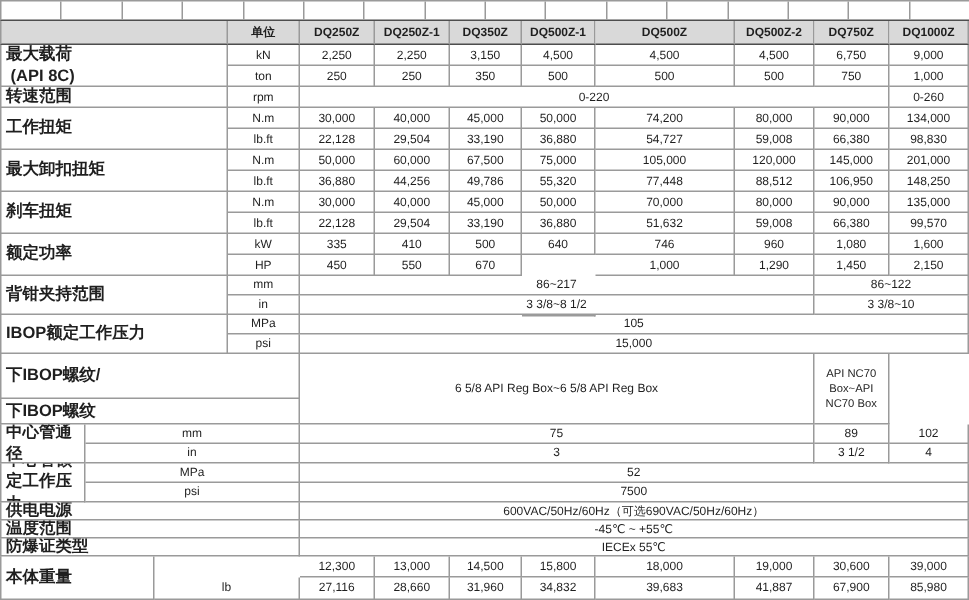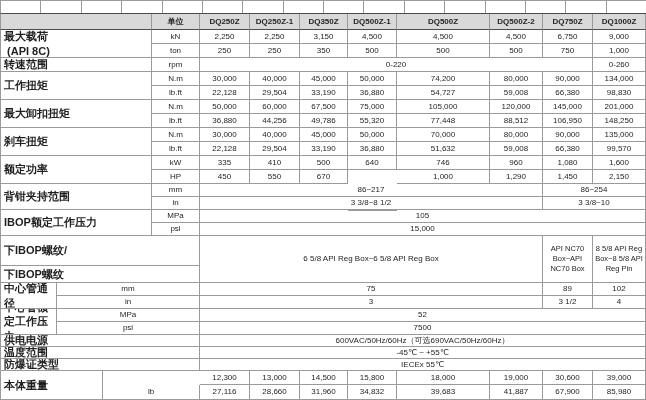--- a/index.html
+++ b/index.html
@@ -184,33 +184,32 @@
       <div class="cell k-v" style="grid-area: 13 / 6 / span 1 / span 1;">550</div>
       <div class="cell k-v" style="grid-area: 13 / 7 / span 1 / span 1;">670</div>
       <div class="cell k-v" style="grid-area: 13 / 8 / span 1 / span 1; margin-top: 40px;">800</div>
       <div class="cell k-v" style="grid-area: 13 / 9 / span 1 / span 1;">1,000</div>
       <div class="cell k-v" style="grid-area: 13 / 10 / span 1 / span 1;">1,290</div>
       <div class="cell k-v" style="grid-area: 13 / 11 / span 1 / span 1;">1,450</div>
       <div class="cell k-v" style="grid-area: 13 / 12 / span 1 / span 1;">2,150</div>
       <div class="cell k-l cl" style="grid-area: 14 / 1 / span 2 / span 3;">背钳夹持范围</div>
       <div class="cell k-u" style="grid-area: 14 / 4 / span 1 / span 1;">mm</div>
       <div class="cell k-v" style="grid-area: 14 / 5 / span 1 / span 6;">86~217</div>
-      <div class="cell k-v" style="grid-area: 14 / 11 / span 1 / span 2;">86~254</div>
+      <div class="cell k-v" style="grid-area: 14 / 11 / span 1 / span 2;">86~122</div>
       <div class="cell k-u" style="grid-area: 15 / 4 / span 1 / span 1;">in</div>
       <div class="cell k-v" style="grid-area: 15 / 5 / span 1 / span 6; text-align: right;">3 3/8~8 1/2</div>
       <div class="cell k-v" style="grid-area: 15 / 11 / span 1 / span 2;">3 3/8~10</div>
       <div class="cell k-l cl" style="grid-area: 16 / 1 / span 2 / span 3;">IBOP额定工作压力</div>
       <div class="cell k-u" style="grid-area: 16 / 4 / span 1 / span 1;">MPa</div>
       <div class="cell k-v" style="grid-area: 16 / 5 / span 1 / span 8;">105</div>
       <div class="cell k-u" style="grid-area: 17 / 4 / span 1 / span 1;">psi</div>
       <div class="cell k-v" style="grid-area: 17 / 5 / span 1 / span 8;">15,000</div>
       <div class="cell k-l cl" style="grid-area: 18 / 1 / span 1 / span 4;">下IBOP螺纹/</div>
       <div class="cell k-v" style="grid-area: 18 / 5 / span 2 / span 6;">6 5/8 API Reg Box~6 5/8 API Reg Box</div>
       <div class="cell k-w" style="grid-area: 18 / 11 / span 2 / span 1;">API NC70 Box~API NC70 Box</div>
-      <div class="cell k-w" style="grid-area: 18 / 12 / span 2 / span 1;">8 5/8 API Reg Box~8 5/8 API Reg Pin</div>
       <div class="cell k-l cl" style="grid-area: 19 / 1 / span 1 / span 4;">下IBOP螺纹</div>
       <div class="cell k-l cl" style="grid-area: 20 / 1 / span 2 / span 1;">中心管通径</div>
       <div class="cell k-u" style="grid-area: 20 / 2 / span 1 / span 3;">mm</div>
       <div class="cell k-v" style="grid-area: 20 / 5 / span 1 / span 6;">75</div>
       <div class="cell k-v" style="grid-area: 20 / 11 / span 1 / span 1;">89</div>
       <div class="cell k-v" style="grid-area: 20 / 12 / span 1 / span 1;">102</div>
       <div class="cell k-u" style="grid-area: 21 / 2 / span 1 / span 3;">in</div>
       <div class="cell k-v" style="grid-area: 21 / 5 / span 1 / span 6;">3</div>
       <div class="cell k-v" style="grid-area: 21 / 11 / span 1 / span 1;">3 1/2</div>
       <div class="cell k-v" style="grid-area: 21 / 12 / span 1 / span 1;">4</div>

